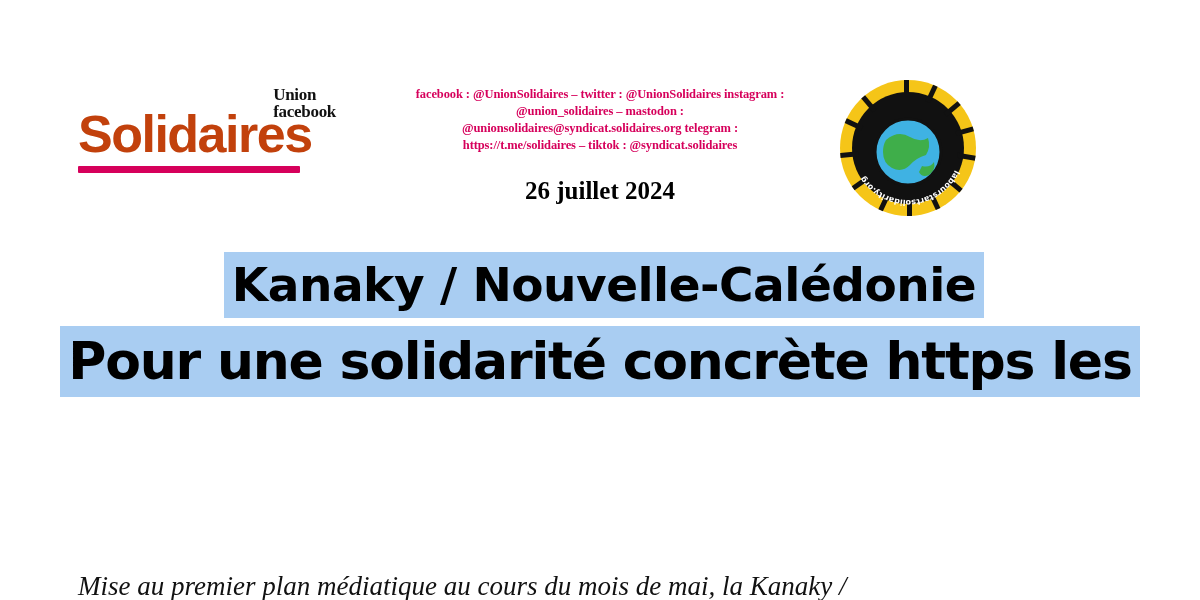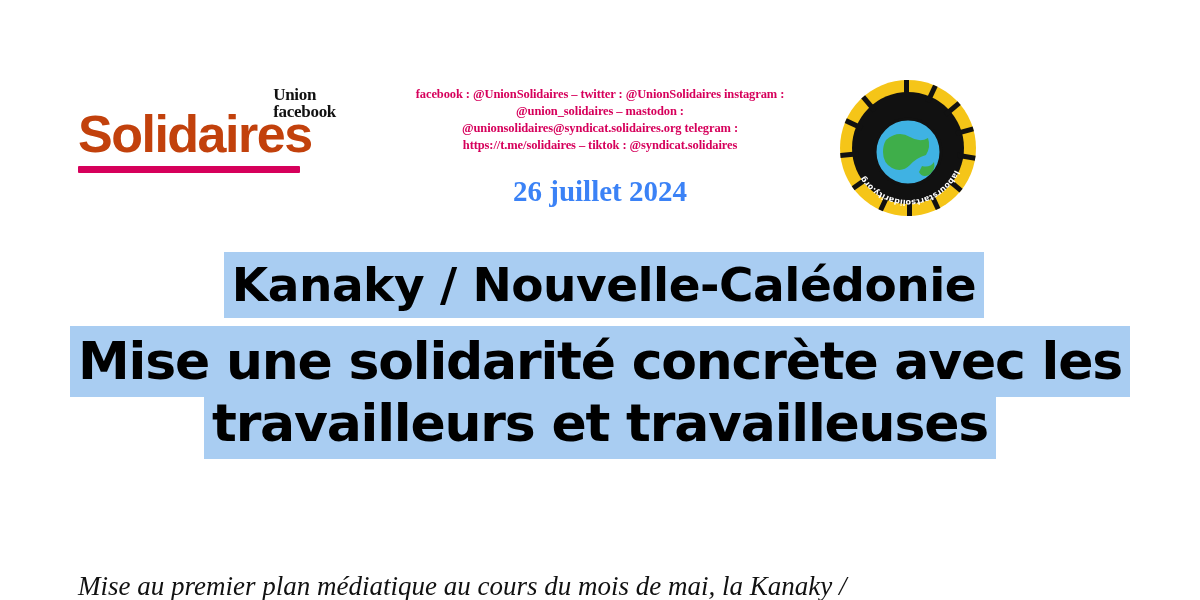--- a/index.html
+++ b/index.html
@@ -78,24 +78,24 @@
     line-height: 17px;
     letter-spacing: -0.1px;
   }
 
   .date-line {
     position: absolute;
     left: 410px;
     top: 176px;
     width: 380px;
     text-align: center;
-    color: #3b82f6;
-    font-family: "Liberation Serif", serif;
-    font-weight: 700;
-    font-size: 29px;
+    color: #000000;
+    font-family: "Liberation Serif", serif;
+    font-weight: 700;
+    font-size: 25px;
     line-height: 30px;
   }
 
   
   .badge {
     position: absolute;
     right: 70px;
     top: 78px;
     width: 140px;
     height: 140px;
@@ -202,20 +202,19 @@
         </text>
       </svg>
     </div>
   </div>
 
   <div class="titles">
     <div class="title-line title-1">
       <span class="hl">Kanaky / Nouvelle-Calédonie</span>
     </div>
     <div class="title-line title-2">
-      <span class="hl">Mise une solidarité concrète avec les</span><br>
-      <span class="hl">travailleurs et travailleuses</span>
+      <span class="hl">Pour une solidarité concrète https les</span><br>
     </div>
   </div>
 
   <div class="body-text">Mise au premier plan médiatique au cours du mois de mai, la Kanaky /</div>
 
 </div>
 
 </body></html>

